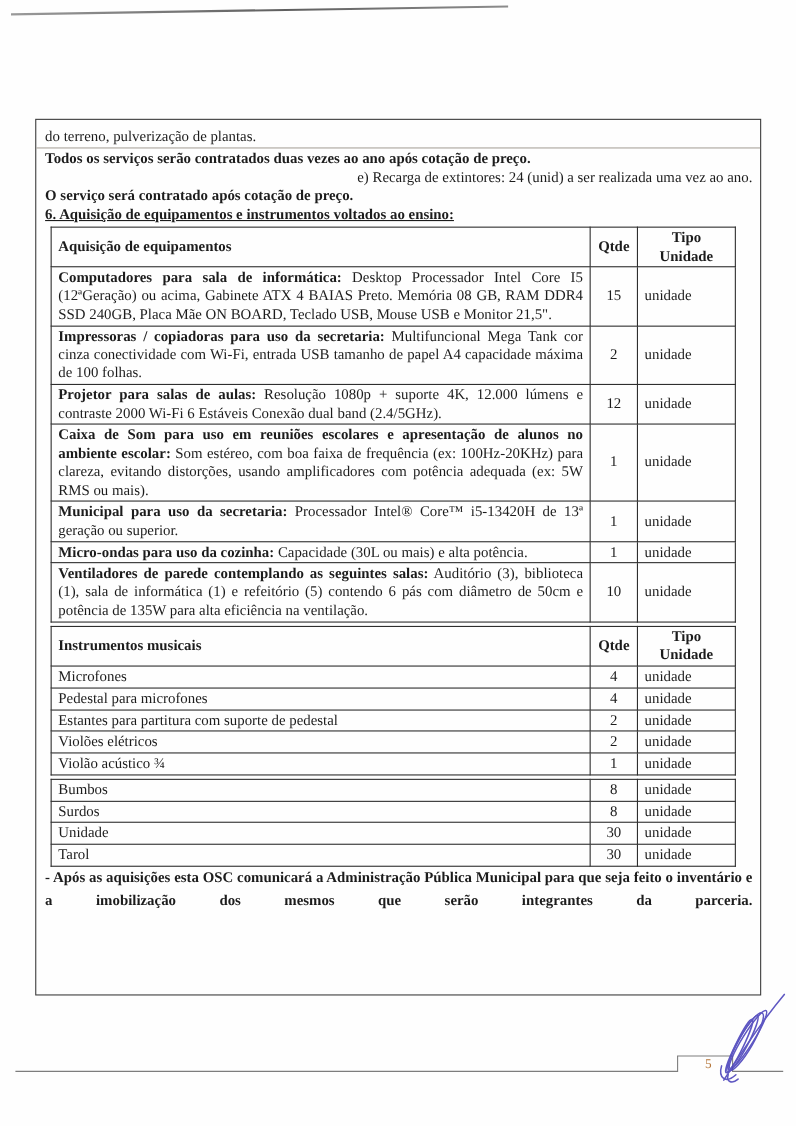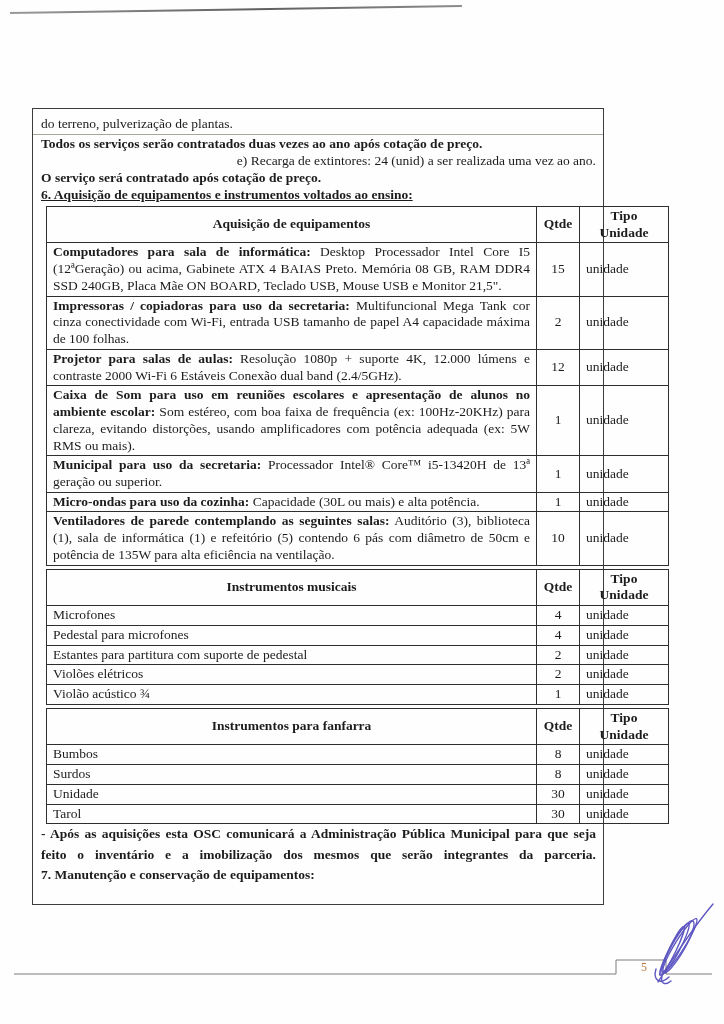--- a/index.html
+++ b/index.html
@@ -7,42 +7,42 @@
     width:724px;height:1024px;position:relative;background:#fefefe;
     font-family:"Liberation Serif","DejaVu Serif",serif;color:#1c1c1c;
     overflow:hidden;
   }
   .scan-line-top{
     position:absolute;top:12px;left:10px;width:452px;height:2px;
     background:linear-gradient(90deg,#9a9a9a,#5f5f5f 55%,#8c8c8c);
     transform:rotate(-0.9deg);transform-origin:left center;
   }
   .doc-box{
-    position:absolute;left:32px;top:108px;width:572px;height:797px;
+    position:absolute;left:32px;top:108px;width:660px;height:797px;
     border:1.4px solid #3c3c3c;box-sizing:border-box;
     padding:6px 7px 0 8px;font-size:13.5px;line-height:1.26;
   }
   .doc-box p{margin:0;}
   .b{font-weight:bold;}
   .rule-light{
     border:none;border-top:1px solid #a9a49c;height:0;
     margin:2px -7px 0 -8px;
   }
   .mt-sm{margin-top:5px;}
   .mt-md{margin-top:19px;text-align:right;}
   .mt-lg{margin-top:15px;text-decoration:underline;}
   table.doc-table{
     border-collapse:collapse;table-layout:fixed;
     width:622px;margin:3px 0 0 5px;font-size:13.5px;
   }
   table.doc-table th, table.doc-table td{
     border:1px solid #2e2e2e;vertical-align:middle;
     padding:1px 6px;line-height:1.24;
   }
-  table.doc-table th{font-weight:bold;text-align:center;height:20px;}
+  table.doc-table th{font-weight:bold;text-align:left;height:20px;}
   table.doc-table th.c, table.doc-table td.qty{text-align:center;}
   td.desc{text-align:justify;padding:2px 7px 3px 6px;}
   td.qty{width:43px;}
   td.unit{width:89px;padding-left:10px;}
   col.c-desc{width:490px;}
   col.c-qty{width:43px;}
   col.c-unit{width:89px;}
   .tbl-gap{margin-top:20px;}
   .closing-note{
     font-weight:bold;text-align:justify;text-align-last:justify;
@@ -162,25 +162,20 @@
   </tbody>
     </table>
 
   <table class="doc-table tbl-gap">
     <colgroup>
         <col class="c-desc">
         <col class="c-qty">
         <col class="c-unit">
       </colgroup>
     <tbody>
-        <tr>
-      <th>Instrumentos para fanfarra</th>
-      <th class="c">Qtde</th>
-      <th class="c">Tipo Unidade</th>
-    </tr>
     <tr>
       <td>Bumbos</td>
       <td class="qty">8</td>
       <td class="unit">unidade</td>
     </tr>
     <tr>
       <td>Surdos</td>
       <td class="qty">8</td>
       <td class="unit">unidade</td>
     </tr>
@@ -192,21 +187,20 @@
     <tr>
       <td>Tarol</td>
       <td class="qty">30</td>
       <td class="unit">unidade</td>
     </tr>
   </tbody>
     </table>
 
   <p class="closing-note">- Após as aquisições esta OSC comunicará a Administração Pública Municipal para que seja feito o inventário e a imobilização dos mesmos que serão integrantes da parceria.</p>
 
-  <p class="b sec7">7. Manutenção e conservação de equipamentos:</p>
 
 </div>
 
 <svg class="footer-rule" viewBox="0 0 724 30" xmlns="http://www.w3.org/2000/svg">
   <polyline points="14,19 616,19 616,5 666,5" fill="none" stroke="#7d7d7d" stroke-width="1"></polyline>
   <polyline points="666,5 666,19 712,19" fill="none" stroke="#7d7d7d" stroke-width="1"></polyline>
 </svg>
 <div class="page-num" style="color: rgb(181, 118, 58);">5</div>
 
 <svg class="signature" viewBox="0 0 70 86" xmlns="http://www.w3.org/2000/svg">

